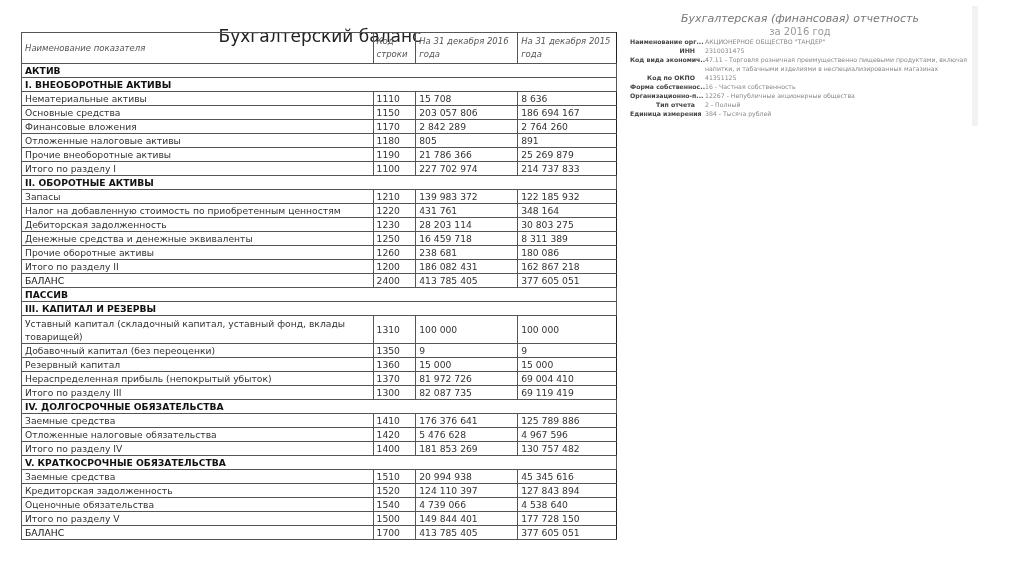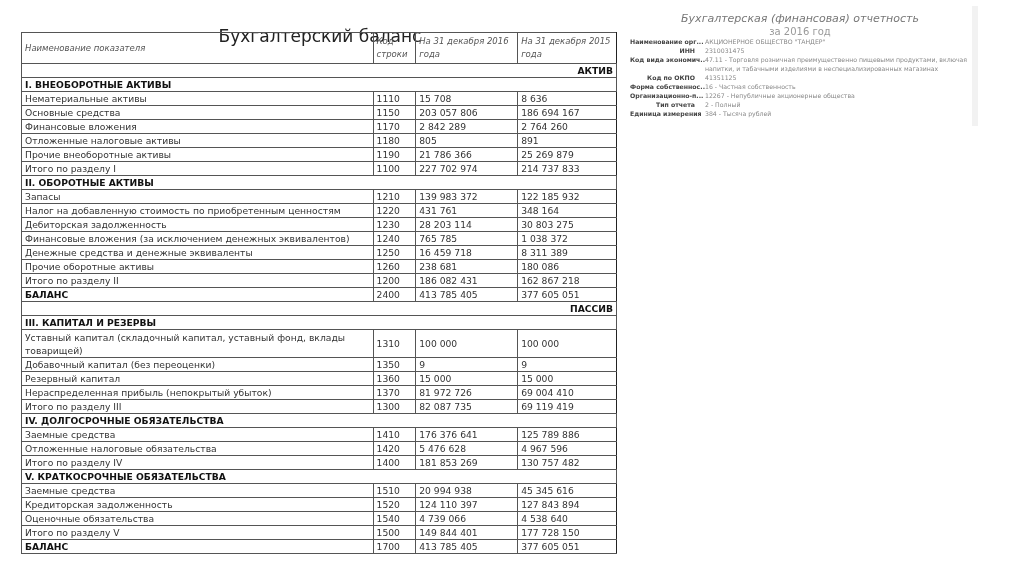--- a/index.html
+++ b/index.html
@@ -4,23 +4,23 @@
 <style>
   html, body { margin:0; padding:0; background:#ffffff; }
   body { width:1024px; height:574px; position:relative; overflow:hidden; font-family:"DejaVu Sans", sans-serif; color:#222; }
   .left-title { position:absolute; left:20px; top:26px; width:600px; text-align:center; font-size:17px; color:#222; }
   table.balance { position:absolute; left:21px; top:32px; border-collapse:collapse; table-layout:fixed; width:596px; }
   table.balance td { border:1px solid #555; font-size:9.2px; padding:0 3px; height:13px; line-height:13px; white-space:nowrap; overflow:hidden; color:#333; }
   table.balance td.num { text-align:left; }
   table.balance td.c2015, table.balance th.c2015 { border-right:1.5px solid #222; }
   table.balance td.c2016 { border-left:1.5px solid #222; }
   table.balance tr.head td { font-style:italic; color:#555; font-size:8.5px; height:30px; line-height:13px; vertical-align:middle; white-space:normal; }
-  table.balance tr.big td { text-align:right; font-weight:bold; color:#111; }
+  table.balance tr.big td { text-align:left; font-weight:bold; color:#111; }
   table.balance tr.section td { font-weight:bold; color:#111; }
-  table.balance tr.bold-row td.name { font-weight:bold; color:#111; }
+  table.balance tr.bold-row td.name { font-weight:normal; color:#111; }
   table.balance tr.tall td { height:27px; white-space:normal; }
   .col-name { width:338px; }
   .col-code { width:41px; }
   .col-2016 { width:98px; }
   .col-2015 { width:95px; }
 
   .right-panel { position:absolute; left:630px; top:6px; width:340px; height:120px; background:#fff; }
   .right-scroll { position:absolute; left:972px; top:6px; width:6px; height:120px; background:#f2f2f2; }
   .rp-title { position:absolute; left:0; top:6px; width:340px; text-align:center; font-size:11px; color:#777;font-style:italic; }
   .rp-sub { position:absolute; left:0; top:20px; width:340px; text-align:center; font-size:10px; color:#999; }
@@ -105,26 +105,20 @@
         <td class="num c2016">431 761</td>
         <td class="num c2015">348 164</td>
       </tr>
       <tr class="">
         <td class="name">Дебиторская задолженность</td>
         <td>1230</td>
         <td class="num c2016">28 203 114</td>
         <td class="num c2015">30 803 275</td>
       </tr>
       <tr class="">
-        <td class="name">Финансовые вложения (за исключением денежных эквивалентов)</td>
-        <td>1240</td>
-        <td class="num c2016">765 785</td>
-        <td class="num c2015">1 038 372</td>
-      </tr>
-      <tr class="">
         <td class="name">Денежные средства и денежные эквиваленты</td>
         <td>1250</td>
         <td class="num c2016">16 459 718</td>
         <td class="num c2015">8 311 389</td>
       </tr>
       <tr class="">
         <td class="name">Прочие оборотные активы</td>
         <td>1260</td>
         <td class="num c2016">238 681</td>
         <td class="num c2015">180 086</td>

